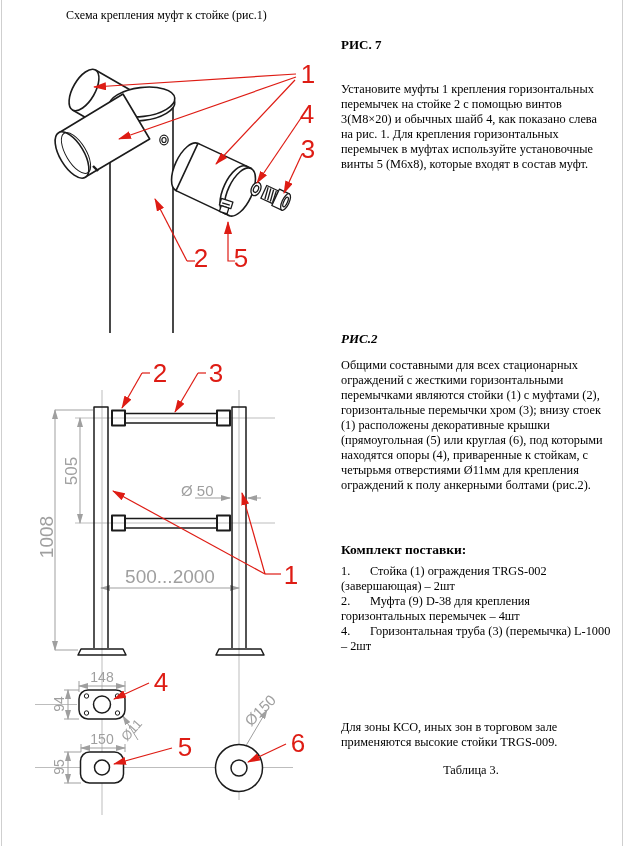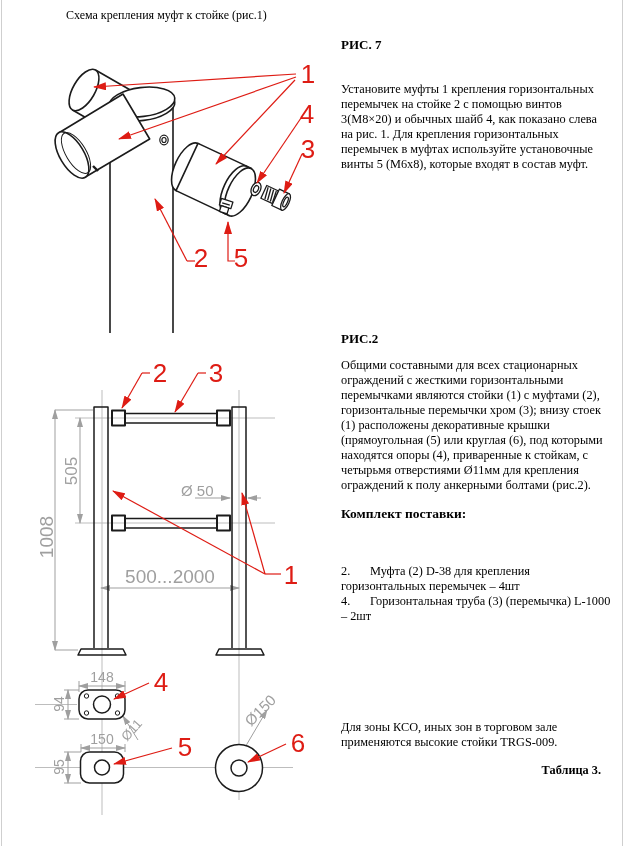--- a/index.html
+++ b/index.html
@@ -7,21 +7,21 @@
        font-family:"Liberation Serif",serif;color:#000;}
   .page-edge{position:absolute;top:0;width:1px;height:846px;background:#cfcfcf;}
   .edge-left{left:1px;} .edge-right{left:622px;}
   .doc-title{position:absolute;left:38px;top:8px;font-size:12px;margin-left:28px;}
   .abs{position:absolute;}
   .col{left:341px;width:270px;font-size:12.3px;line-height:15px;}
   .fig-heading{font-weight:bold;font-size:13px;}
   .kit-heading{font-weight:bold;font-size:13.5px;}
   .kit-item .num{display:inline-block;width:29px;}
   .kso .b{font-weight:normal;}
-  .tbl{font-weight:bold;text-align:right;width:260px;}
+  .tbl{font-weight:normal;text-align:center;width:260px;}
   svg text{font-family:"Liberation Sans",sans-serif;}
   .redtxt{fill:#de1c14;font-size:26px;}
   .dimtxt{fill:#9f9f9f;}
 </style>
 </head>
 <body>
 
 <div class="page-edge edge-left"></div>
 <div class="page-edge edge-right"></div>
 
@@ -216,28 +216,31 @@
     <text class="redtxt" x="256" y="232">1</text>
     <text class="redtxt" x="126" y="339">4</text>
     <text class="redtxt" x="150" y="404">5</text>
     <text class="redtxt" x="263" y="400">6</text>
   </g>
 </svg>
 
 <div class="abs col fig-heading" style="top:37px;">РИС. 7</div>
 <div class="abs col" style="top:82px;">Установите муфты 1 крепления горизонтальных перемычек на стойке 2 с помощью винтов 3(М8×20) и обычных шайб 4, как показано слева на рис. 1. Для крепления горизонтальных перемычек в муфтах используйте установочные винты 5 (М6х8), которые входят в состав муфт.</div>
 
-<div class="abs col fig-heading" style="top:331px;">РИС.2</div>
+<div class="abs col fig-heading" style="top:331px;font-style:italic;">РИС.2</div>
 <div class="abs col" style="top:358px;">Общими составными для всех стационарных ограждений с жесткими горизонтальными перемычками являются стойки (1) с муфтами (2), горизонтальные перемычки хром (3); внизу стоек (1) расположены декоративные крышки (прямоугольная (5) или круглая (6), под которыми находятся опоры (4), приваренные к стойкам, с четырьмя отверстиями Ø11мм для крепления ограждений к полу анкерными болтами (рис.2).</div>
 
-<div class="abs col kit-heading" style="top:506px;">Комплект поставки:</div>
+<div class="abs col kit-heading" style="top:542px;">Комплект поставки:</div>
 
 <div class="abs col" style="top:564px;">
   <div class="kit-item">
-    <span class="num">2.</span><span>Муфта (2) D-38 для крепления горизонтальных перемычек – 4шт</span>
+    <span class="num">1.</span><span>Стойка (1) ограждения TRGS-002 (завершающая) – 2шт</span>
+  </div>
+  <div class="kit-item">
+    <span class="num">2.</span><span>Муфта (9) D-38 для крепления горизонтальных перемычек – 4шт</span>
   </div>
   <div class="kit-item">
     <span class="num">4.</span><span>Горизонтальная труба (3) (перемычка) L-1000 – 2шт</span>
   </div>
 </div>
 
 <div class="abs col kso" style="top:720px;">
   <span>Для зоны КСО, иных зон в торговом зале применяются </span><span class="b">высокие стойки TRGS-009</span><span>.</span>
 </div>
 

